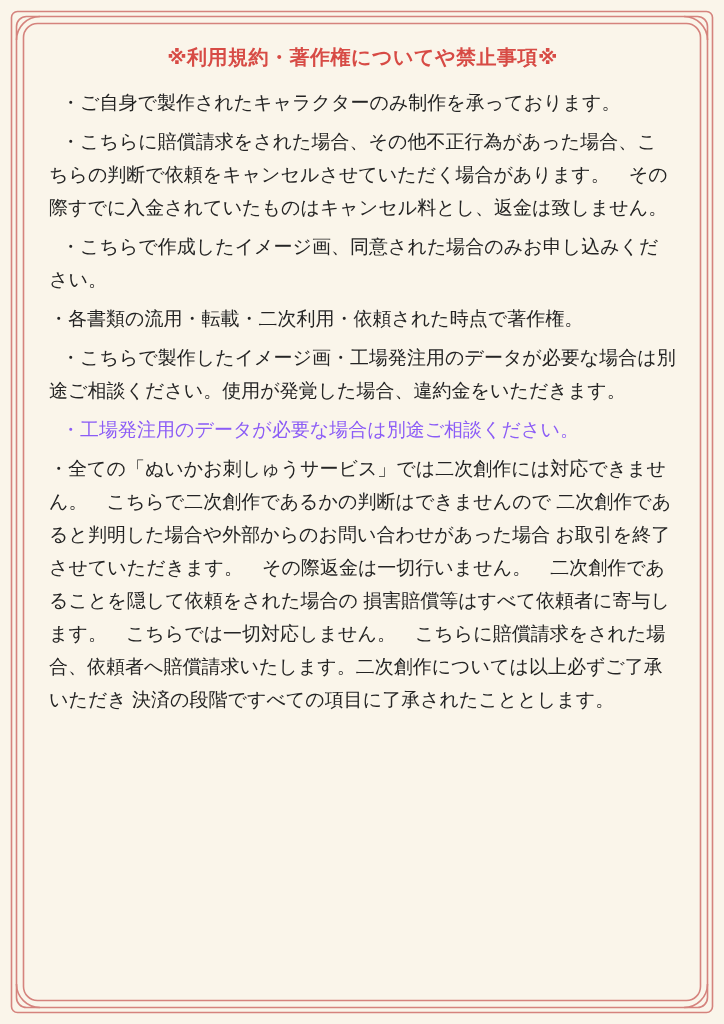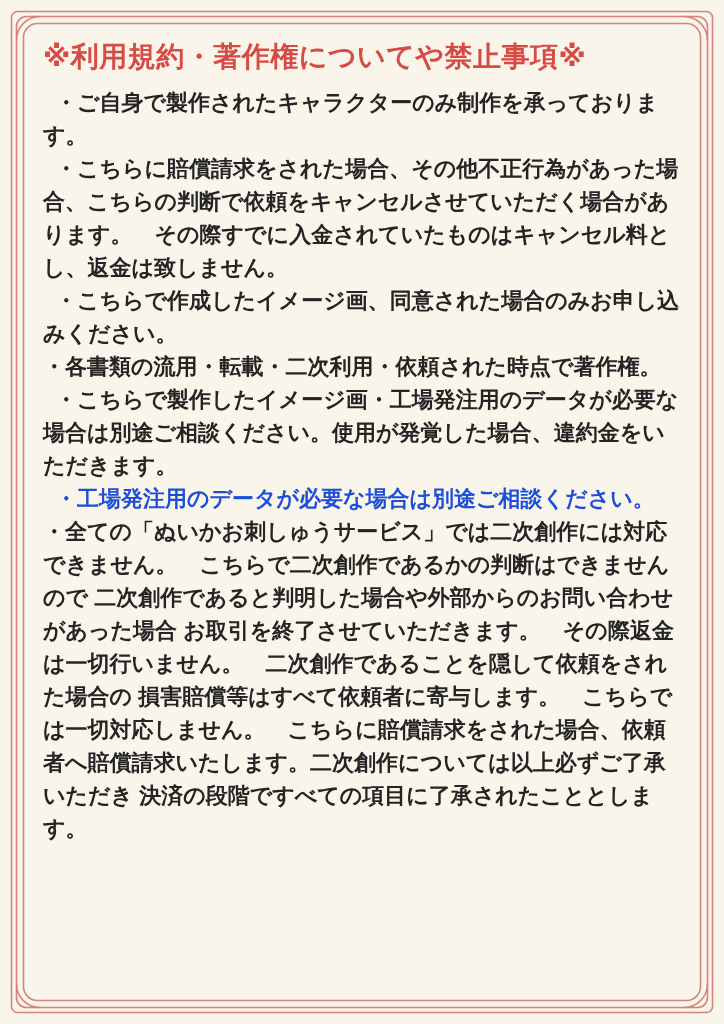--- a/index.html
+++ b/index.html
@@ -21,41 +21,41 @@
   }
   .content {
     position: absolute;
     left: 43px;
     top: 42px;
     width: 639px;
     z-index: 1;
   }
   .page-title {
     margin: 0 0 14px 0;
-    text-align: left;
-    font-size: 28px;
+    text-align: center;
+    font-size: 20px;
     line-height: 30px;
     font-weight: 700;
     color: #d74b45;
     letter-spacing: 0.5px;
   }
   .terms p {
-    margin: 0;
-    font-size: 22px;
+    margin: 6px;
+    font-size: 19px;
     line-height: 33px;
-    font-weight: 700;
+    font-weight: 400;
     color: #242424;
     white-space: pre-wrap;
     word-break: break-all;
   }
   .terms p.ind {
     text-indent: 12px;
   }
   .terms p.em {
-    color: #1d4ed8;
+    color: #8b5cf6;
   }
 </style>
 </head>
 <body>
 
 <svg class="frame-svg" width="724" height="1024" viewBox="0 0 724 1024" aria-hidden="true">
   <g fill="none" stroke="#d5837d" stroke-width="1.6">
     <rect x="11.5" y="11.5" width="701" height="1001" rx="6"></rect>
     <rect x="16.5" y="16.5" width="691" height="991" rx="10"></rect>
     <rect x="23.5" y="23.5" width="677" height="977" rx="14"></rect>

